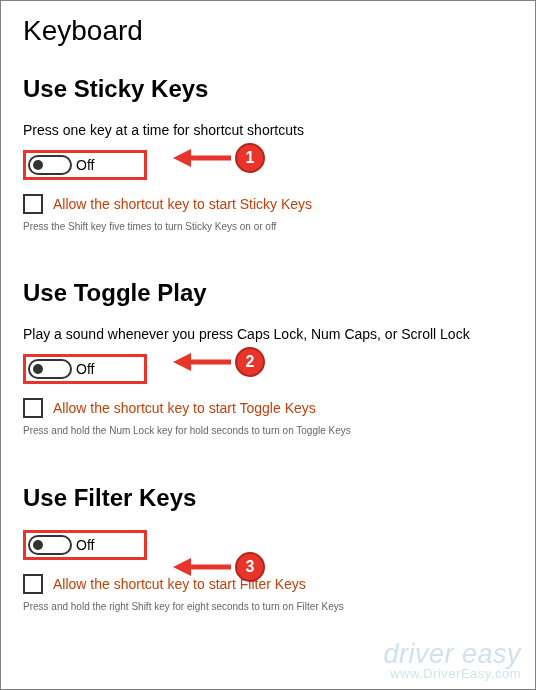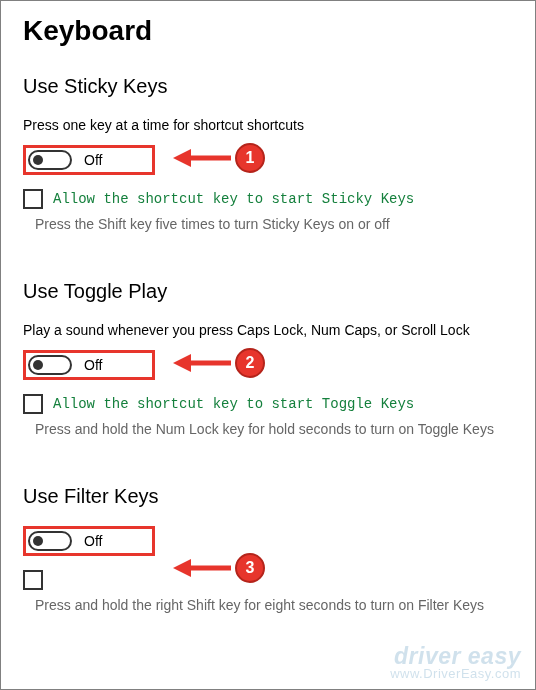--- a/index.html
+++ b/index.html
@@ -11,47 +11,47 @@
     background: #fff;
     border: 1px solid #808080;
     position: relative;
     overflow: hidden;
   }
   .content {
     padding: 14px 22px 12px 22px;
     position: relative;
   }
   h1.page-title {
-    font-weight: 700;
+    font-weight: 400;
     font-size: 28px;
     margin: 0 0 28px 0;
     color: #000;
   }
   h2.section-title {
-    font-weight: 400;
-    font-size: 20px;
+    font-weight: 700;
+    font-size: 24px;
     margin: 0 0 18px 0;
     color: #000;
   }
   .desc {
     font-size: 14px;
     color: #000;
     margin: 0 0 10px 0;
     line-height: 1.35;
   }
   .hint {
-    font-size: 14px;
+    font-size: 10px;
     color: #666;
-    margin: 4px 0 0 12px;
+    margin: 4px 0 0 0;
     line-height: 1.35;
   }
   .toggle-row {
     display: inline-flex;
     align-items: center;
-    gap: 12px;
+    gap: 4px;
     padding: 2px 50px 2px 2px;
   }
   .toggle {
     width: 44px;
     height: 20px;
     border: 2px solid #333;
     border-radius: 10px;
     position: relative;
     background: #fff;
   }
@@ -76,22 +76,21 @@
   }
   .checkbox {
     width: 20px;
     height: 20px;
     border: 2px solid #333;
     background: #fff;
     flex: 0 0 20px;
   }
   .checkbox-label {
     font-size: 14px;
-    color: #15803d;
-    font-family: Liberation Mono, monospace;
+    color: #c2410c;
   }
   .section { margin-bottom: 46px; position: relative; }
 
   .highlight {
     border: 3px solid #e7352c;
   }
 
   
   .callout {
     position: absolute;
@@ -120,21 +119,21 @@
 
   
   .wm {
     position: absolute;
     right: 14px;
     bottom: 8px;
     text-align: right;
     color: rgba(120,170,200,0.35);
     pointer-events: none;
   }
-  .wm .l1 { font-size: 23px; font-style: italic; font-weight: 700; letter-spacing: .5px; }
+  .wm .l1 { font-size: 27px; font-style: italic; font-weight: 400; letter-spacing: .5px; }
   .wm .l2 { font-size: 13px; letter-spacing: .5px; margin-top:-4px;}
 </style>
 </head>
 <body>
 
 <div class="content">
 
   <h1 class="page-title">Keyboard</h1>
 
   <div class="section">
@@ -188,20 +187,21 @@
   <div class="section" style="margin-bottom:10px;">
     <h2 class="section-title">Use Filter Keys</h2>
     <div class="toggle-row highlight">
       <div class="toggle">
           <div class="knob"></div>
         </div>
       <span class="toggle-label">Off</span>
     </div>
     <div class="checkbox-row">
       <div class="checkbox"></div>
+      <span class="checkbox-label">Allow the shortcut key to start Filter Keys</span>
     </div>
     <p class="hint">Press and hold the right Shift key for eight seconds to turn on Filter Keys</p>
 
     <div class="callout" style="left:150px; top:68px;">
       <svg class="arrow" viewBox="0 0 60 22">
         <line x1="58" y1="11" x2="14" y2="11" stroke="#e7352c" stroke-width="5"></line>
         <polygon points="0,11 18,2 18,20" fill="#e7352c"></polygon>
       </svg>
       <div class="badge">3</div>
     </div>

